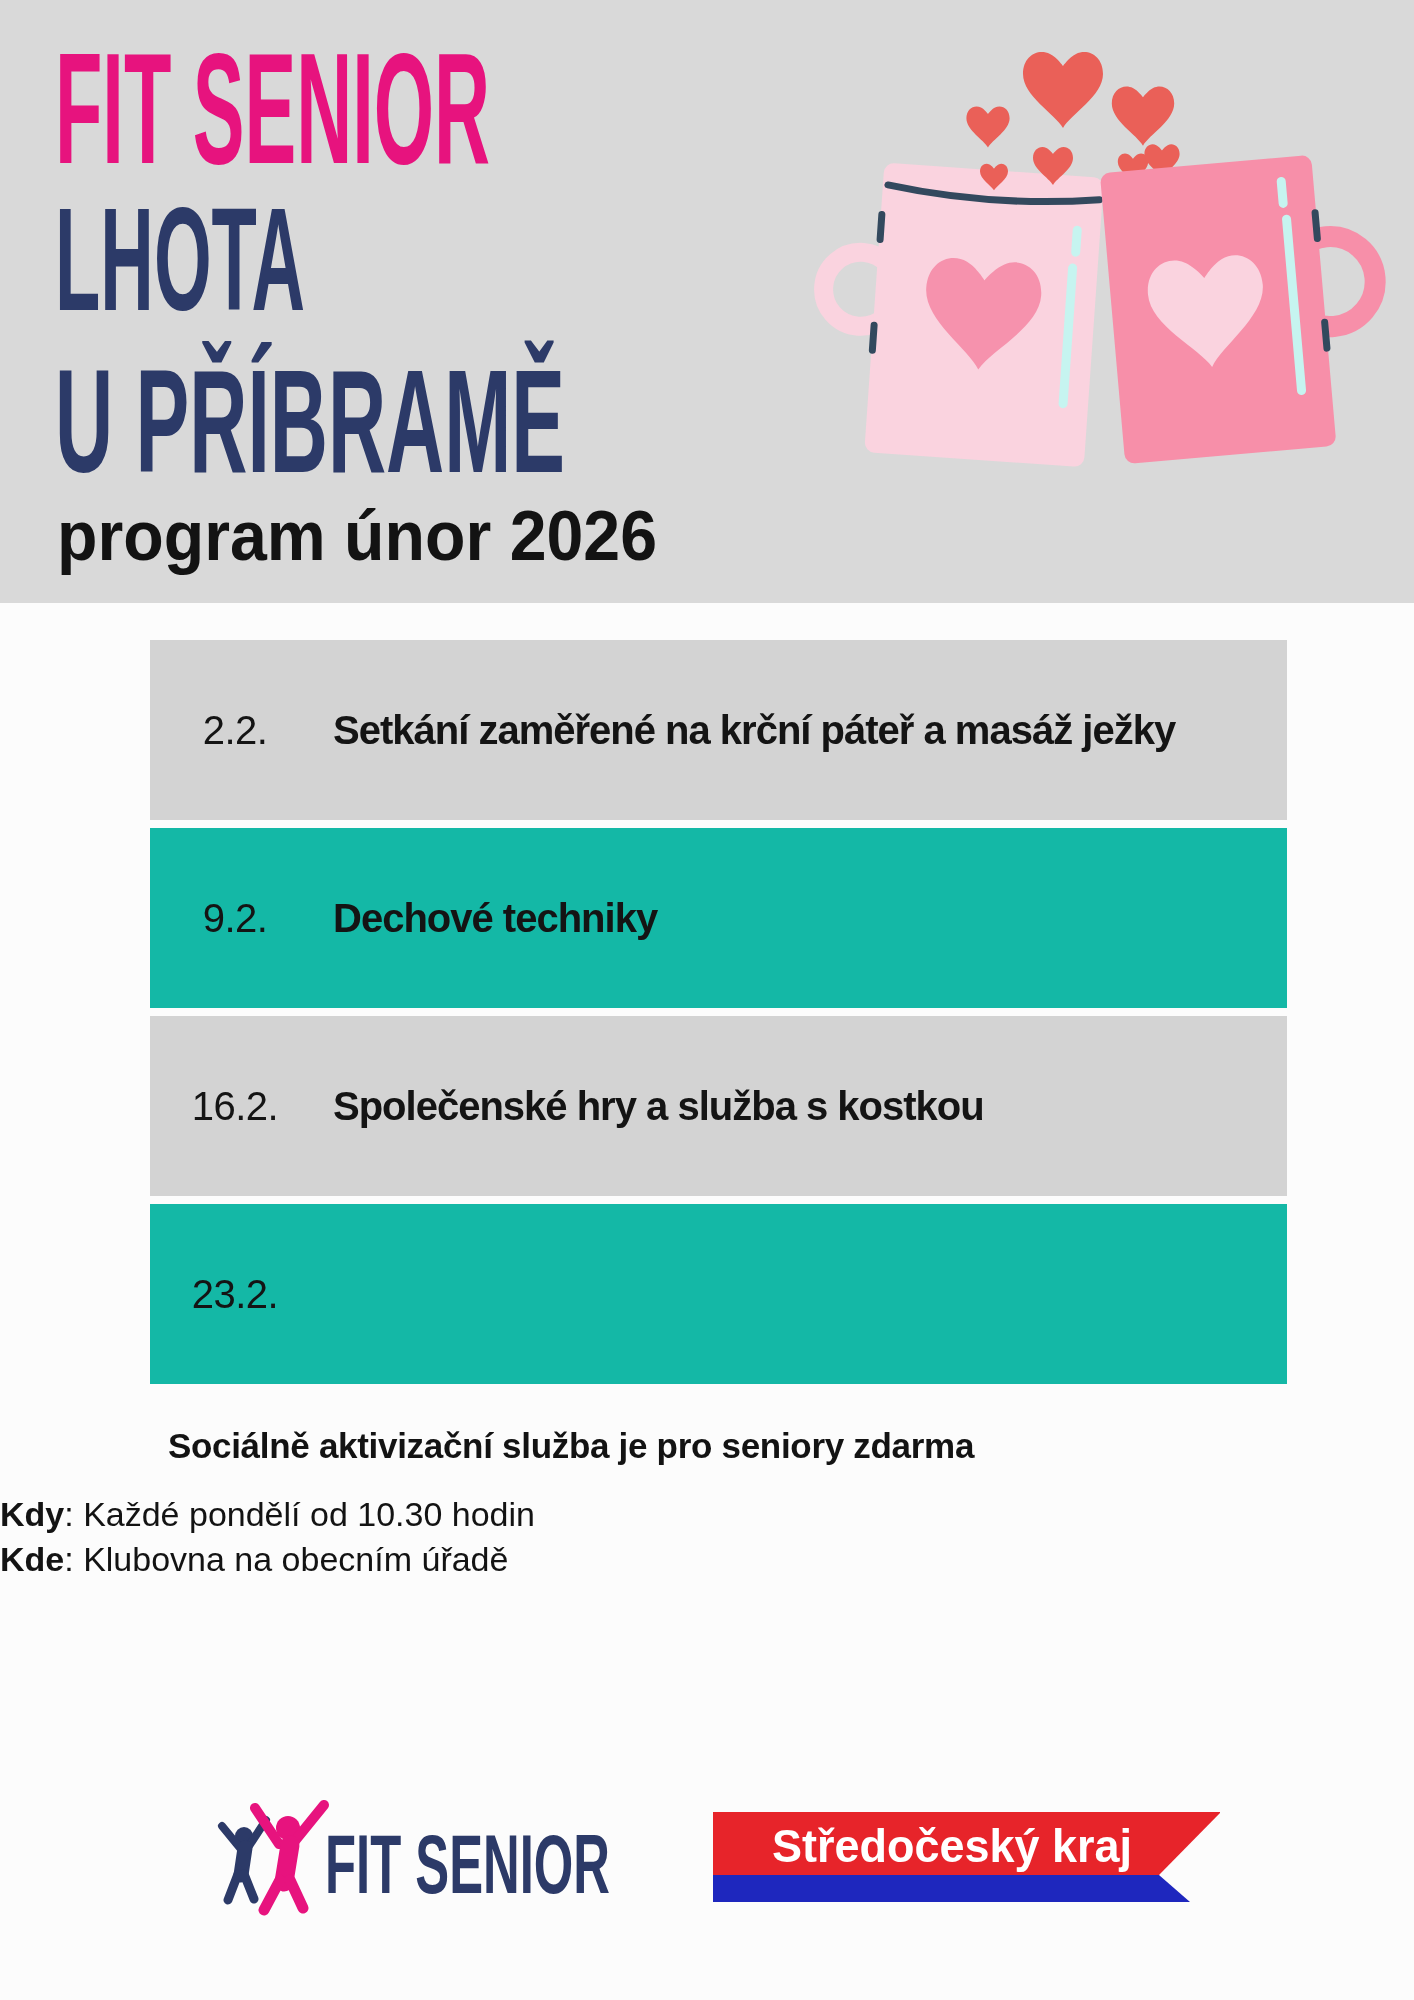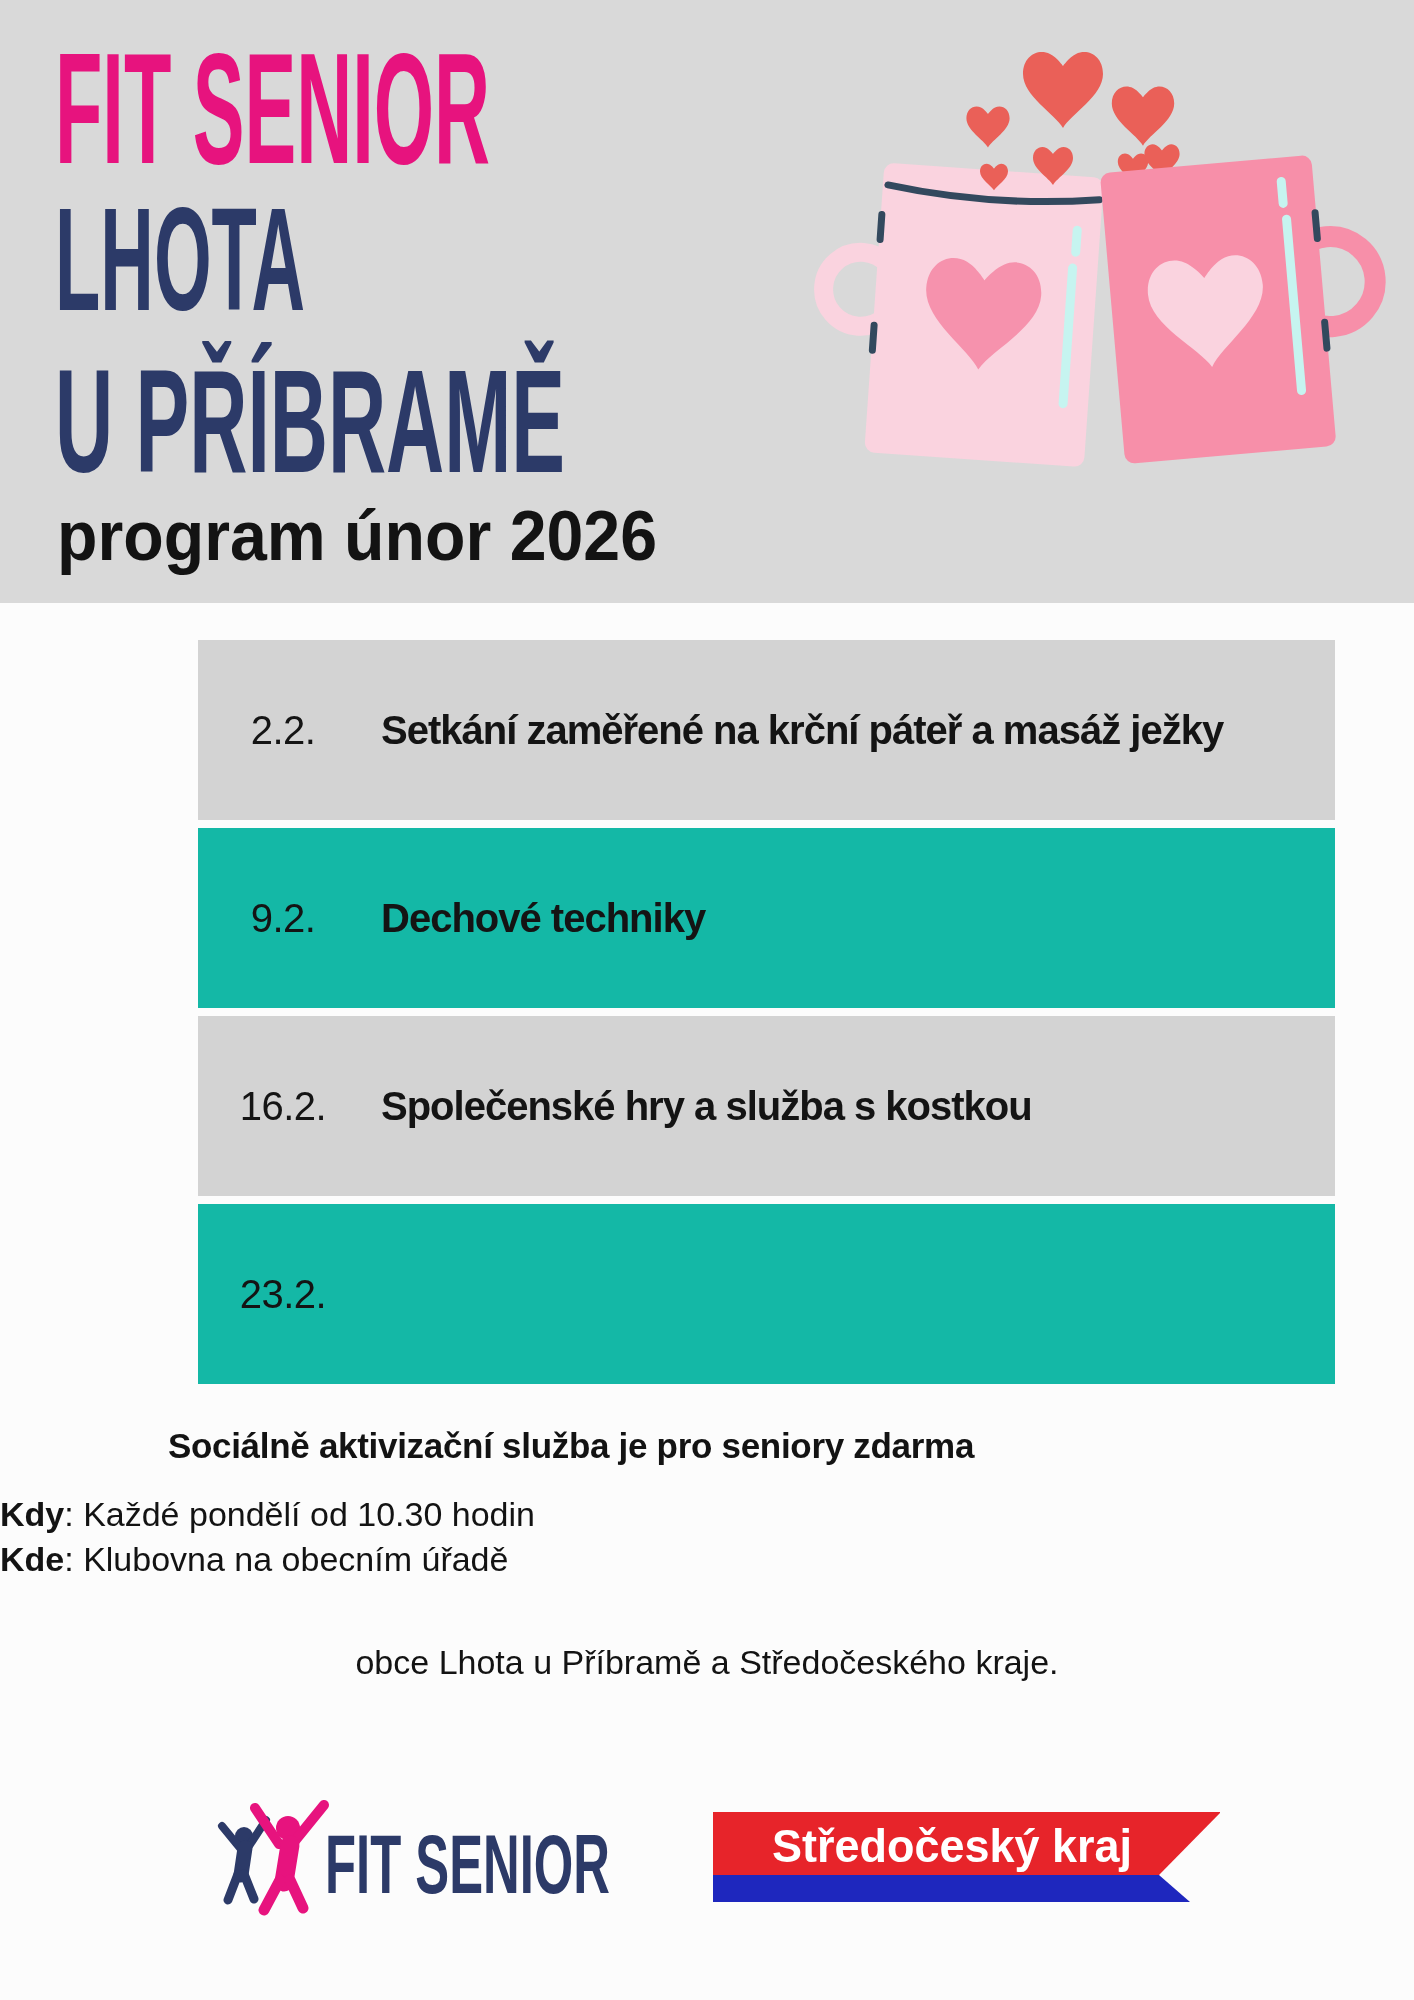--- a/index.html
+++ b/index.html
@@ -10,21 +10,21 @@
     -webkit-font-smoothing:antialiased;
   }
   .abs{position:absolute;}
   
   .header-band{left:0;top:0;width:1414px;height:603px;background:#D9D9D9;}
   .heading-svg{left:0;top:0;width:1414px;height:603px;}
   .heading-svg text{font-family:"Liberation Sans",sans-serif;font-weight:700;}
   .mug-svg{left:795px;top:30px;width:610px;height:440px;}
   
   .schedule{left:150px;top:640px;width:1137px;}
-  .srow{display:flex;align-items:center;width:1137px;height:180px;margin-bottom:8px;margin-left:48px;}
+  .srow{display:flex;align-items:center;width:1137px;height:180px;margin-bottom:8px;}
   .srow.dark{background:#D3D3D3;}
   .srow.light{background:#14b8a6;}
   .sdate{width:170px;flex:0 0 170px;text-align:center;font-size:40px;font-weight:400;color:#141414;letter-spacing:-0.5px;}
   .stitle{font-size:40px;font-weight:700;color:#141414;letter-spacing:-1px;margin-left:13px;}
   
   .free-notice{left:0;top:1426px;width:1142px;text-align:center;font-size:35px;font-weight:700;color:#131313;letter-spacing:-0.3px;}
   .info-lines{left:0;top:1492px;width:1414px;font-size:34px;color:#131313;line-height:45px;}
   .info-lines b{font-weight:700;}
   .realized{left:0;top:1642px;width:1414px;text-align:center;font-size:34px;color:#131313;line-height:40px;}
   
@@ -97,21 +97,20 @@
 </div>
 
 <div class="abs free-notice">Sociálně aktivizační služba je pro seniory zdarma</div>
 
 <div class="abs info-lines">
   <div><b>Kdy</b><span>: Každé pondělí od 10.30 hodin</span></div>
   <div><b>Kde</b><span>: Klubovna na obecním úřadě</span></div>
 </div>
 
 <div class="abs realized">
-  <div>obce Lhota u Příbramě a Středočeského kraje.</div>
 </div>
 
 <svg class="abs fitlogo-svg" viewBox="0 0 420 120">
 
   <g stroke="#2C3A68" fill="#2C3A68">
     <circle cx="44" cy="36" r="9" stroke="none"></circle>
     <path d="M 22 26 L 40 48 M 66 20 L 49 46" fill="none" stroke-width="8" stroke-linecap="round"></path>
     <path d="M 45 48 L 41 75" fill="none" stroke-width="15" stroke-linecap="round"></path>
     <path d="M 38 74 L 28 100 M 44 74 L 54 99" fill="none" stroke-width="9" stroke-linecap="round"></path>
   </g>

